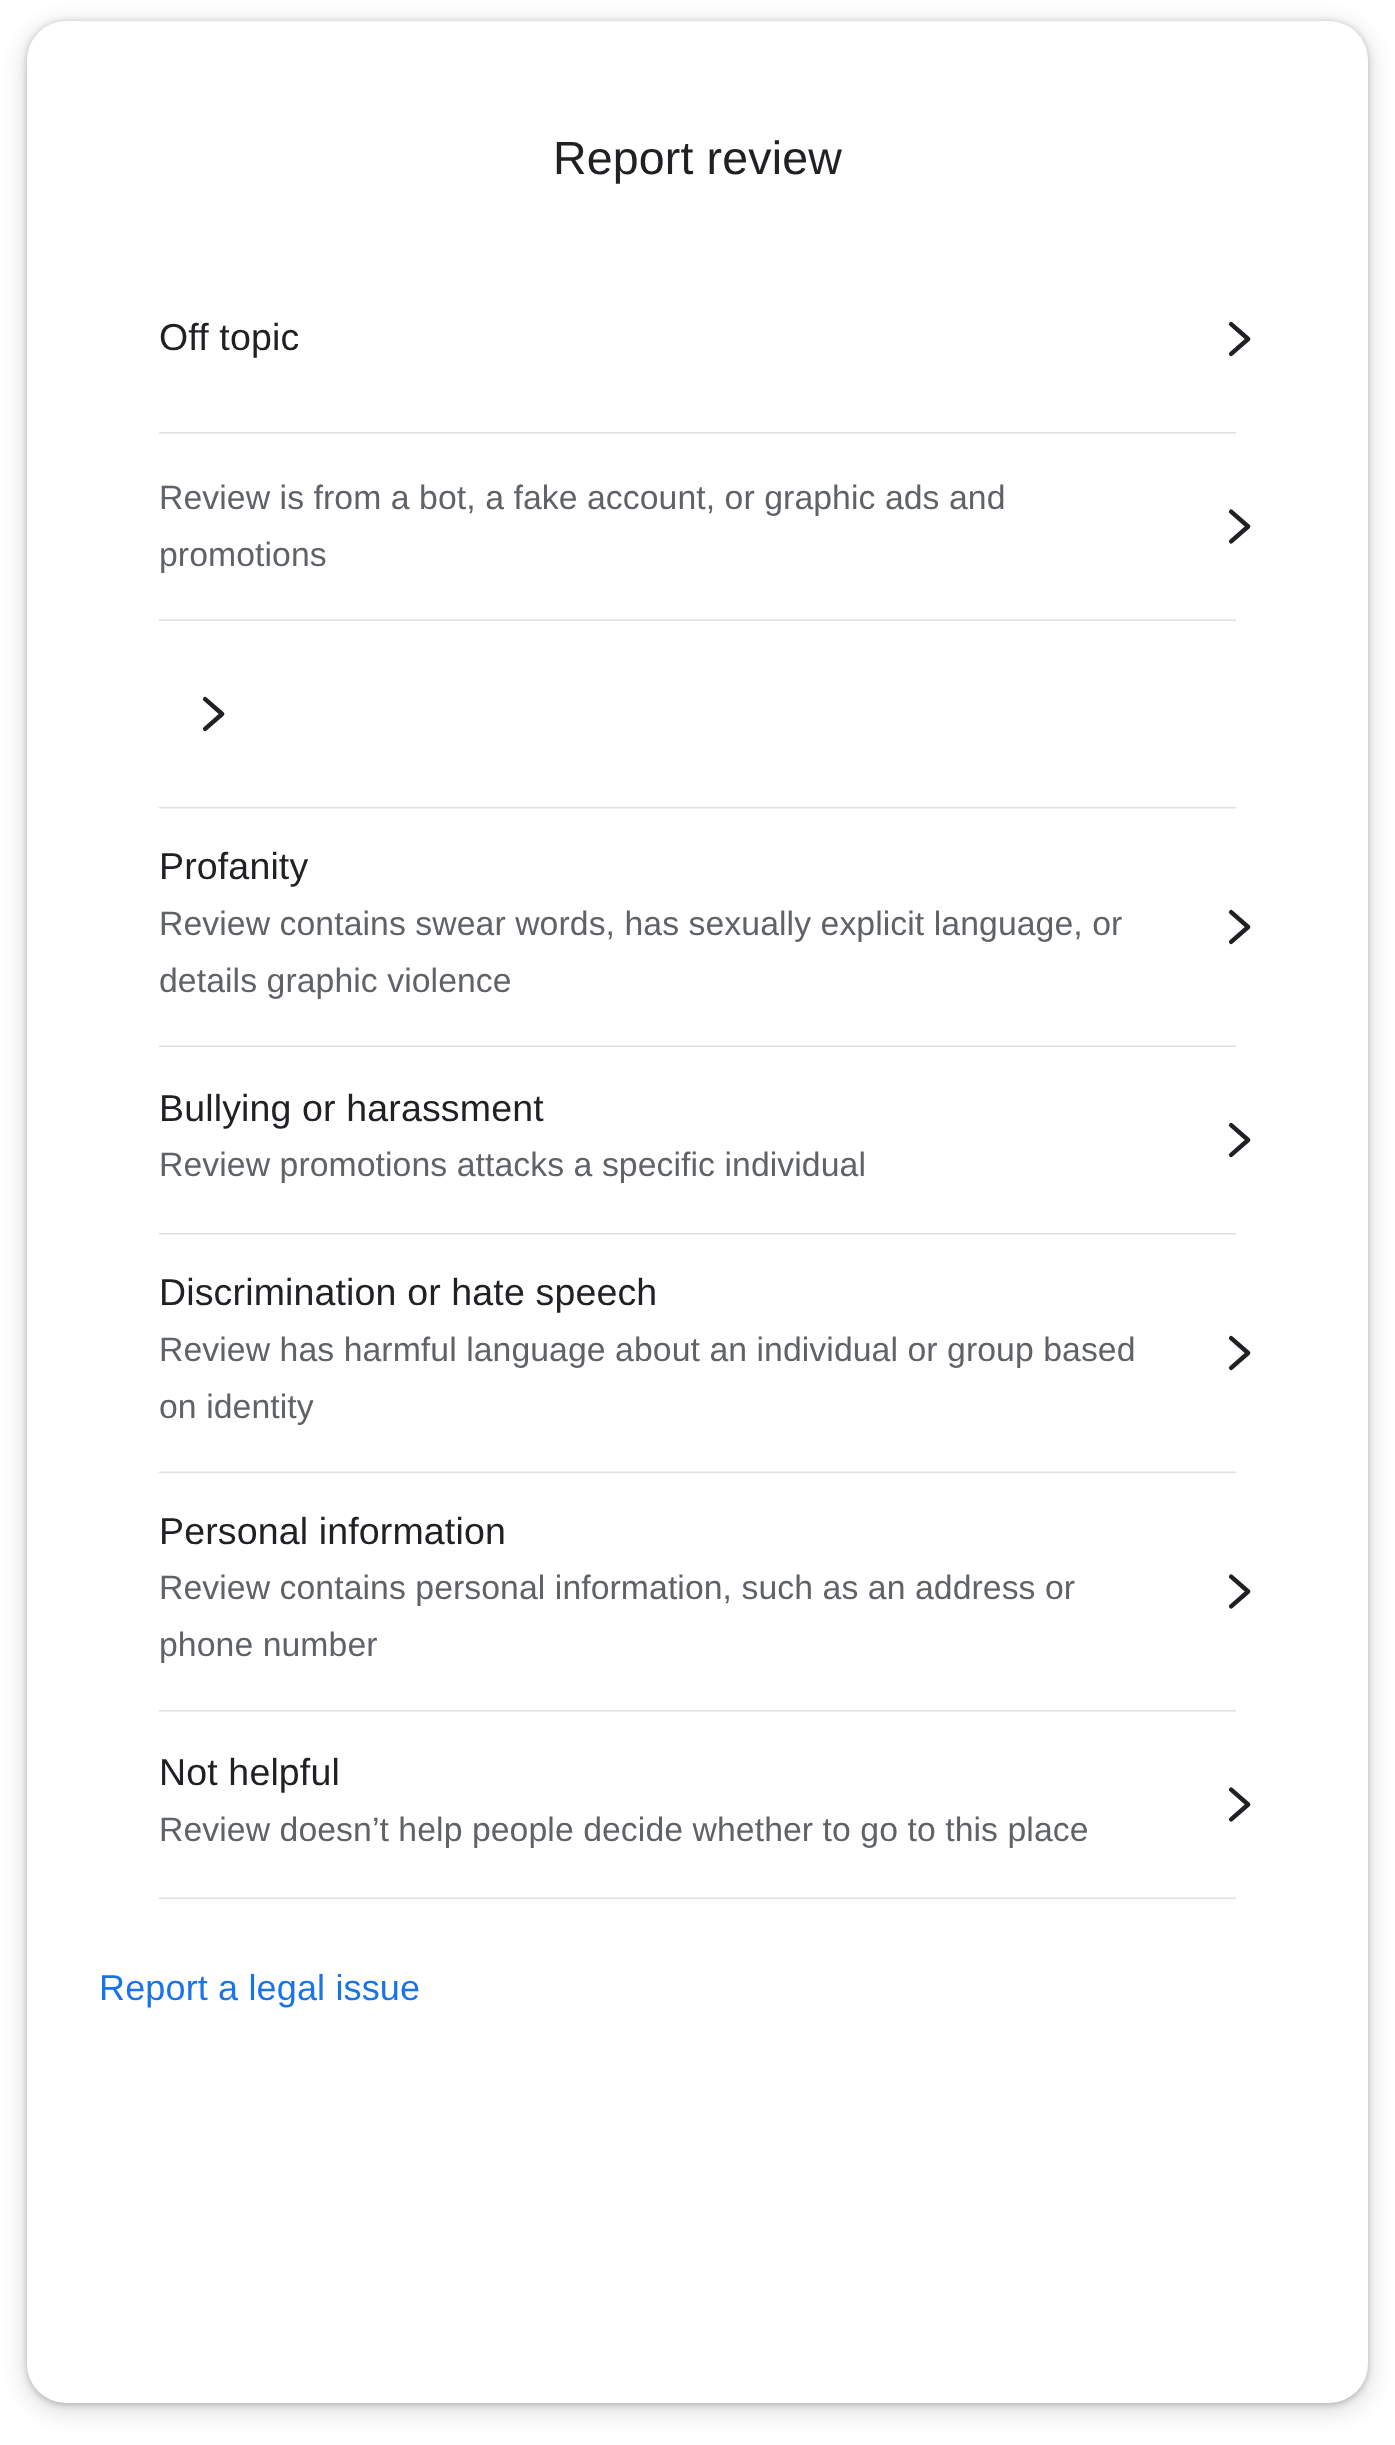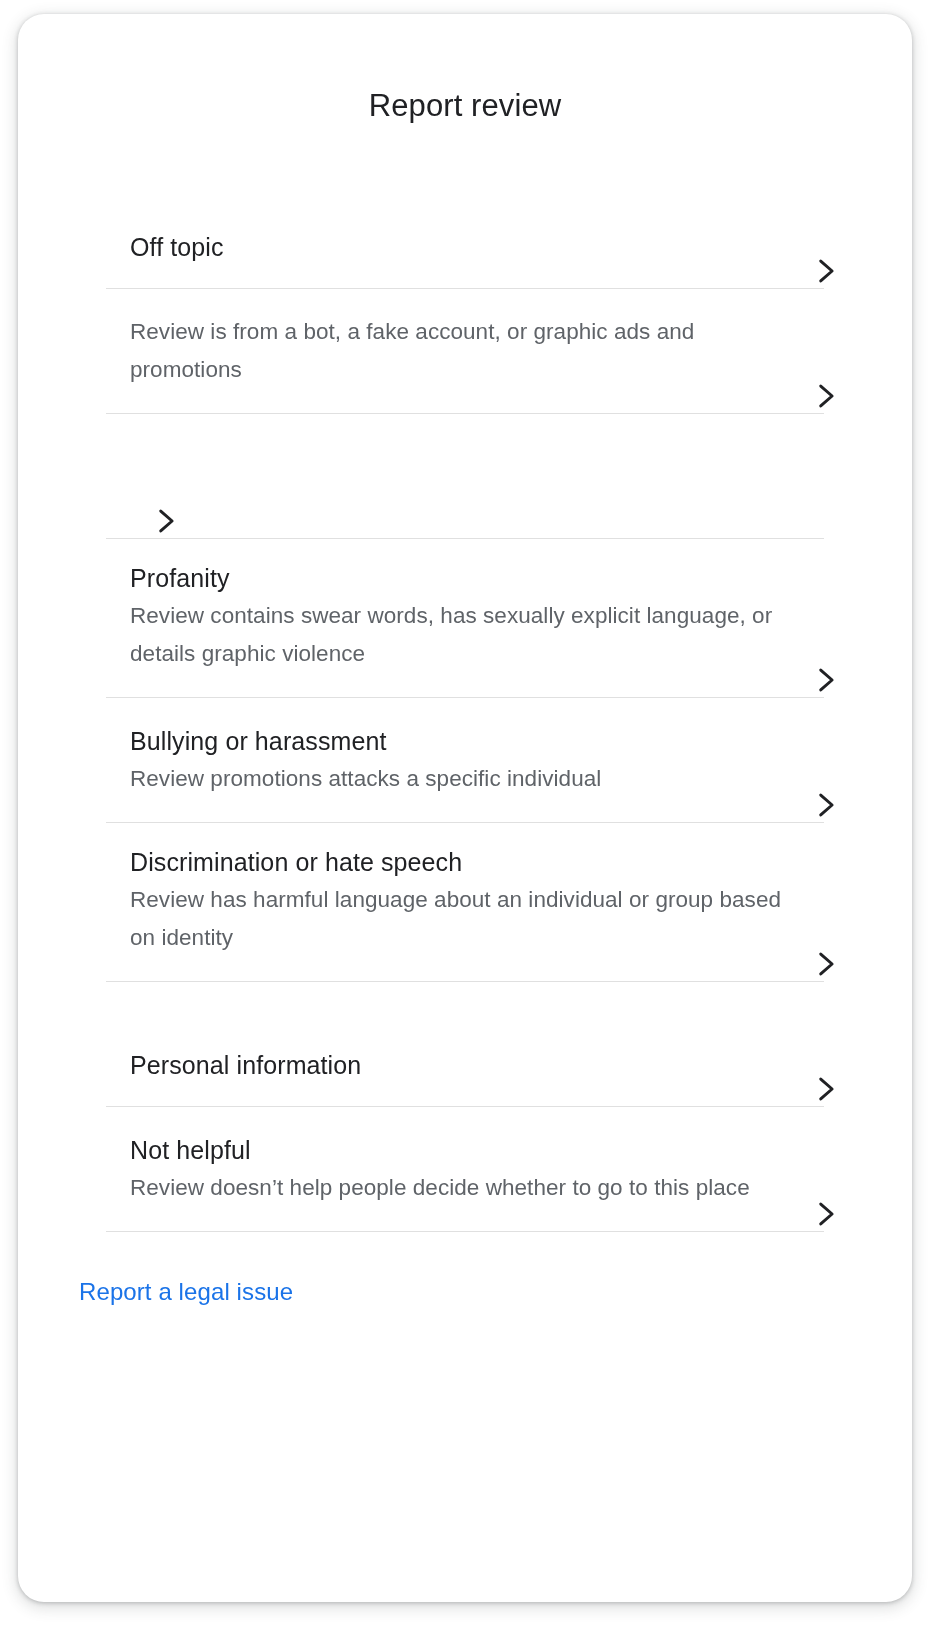--- a/index.html
+++ b/index.html
@@ -35,27 +35,26 @@
     padding: 72px 40px 0 40px;
     line-height: 40px;
   }
   .list {
     margin: 38px 0 0 0;
     padding: 0;
     list-style: none;
   }
   .row {
     display: flex;
-    align-items: flex-end;
+    align-items: center;
     justify-content: space-between;
     padding: 0 70px 0 88px;
     min-height: 124px;
     box-sizing: border-box;
     cursor: pointer;
-    margin-left: 24px;
   }
   .row-text {
     max-width: 660px;
     padding: 22px 0 24px 0;
   }
   .row-title {
     font-size: 25px;
     color: #202124;
     line-height: 34px;
     font-weight: 400;
@@ -79,21 +78,21 @@
     justify-content: center;
     color: #202124;
   }
   .chev svg { display: block; }
   .divider {
     height: 1px;
     background: #e0e0e0;
     margin: 0 88px 0 88px;
   }
   .legal-wrap {
-    padding: 44px 88px 0 61px;
+    padding: 44px 88px 0 48px;
   }
   .legal-link {
     font-size: 24px;
     color: #1a73e8;
     text-decoration: none;
     line-height: 32px;
     letter-spacing: 0.1px;
     cursor: pointer;
   }
 </style>
@@ -174,20 +173,21 @@
         <svg width="34" height="34" viewBox="0 0 24 24" fill="none" stroke="currentColor" stroke-width="2.1" stroke-linecap="round" stroke-linejoin="round">
             <polyline points="9 5 17 12 9 19"></polyline>
           </svg>
       </span>
     </li>
     <div class="divider"></div>
 
     <li class="row">
       <div class="row-text">
         <div class="row-title">Personal information</div>
+        <div class="row-desc">Review contains personal information, such as an address or phone number</div>
       </div>
       <span class="chev">
         <svg width="34" height="34" viewBox="0 0 24 24" fill="none" stroke="currentColor" stroke-width="2.1" stroke-linecap="round" stroke-linejoin="round">
             <polyline points="9 5 17 12 9 19"></polyline>
           </svg>
       </span>
     </li>
     <div class="divider"></div>
 
     <li class="row">

